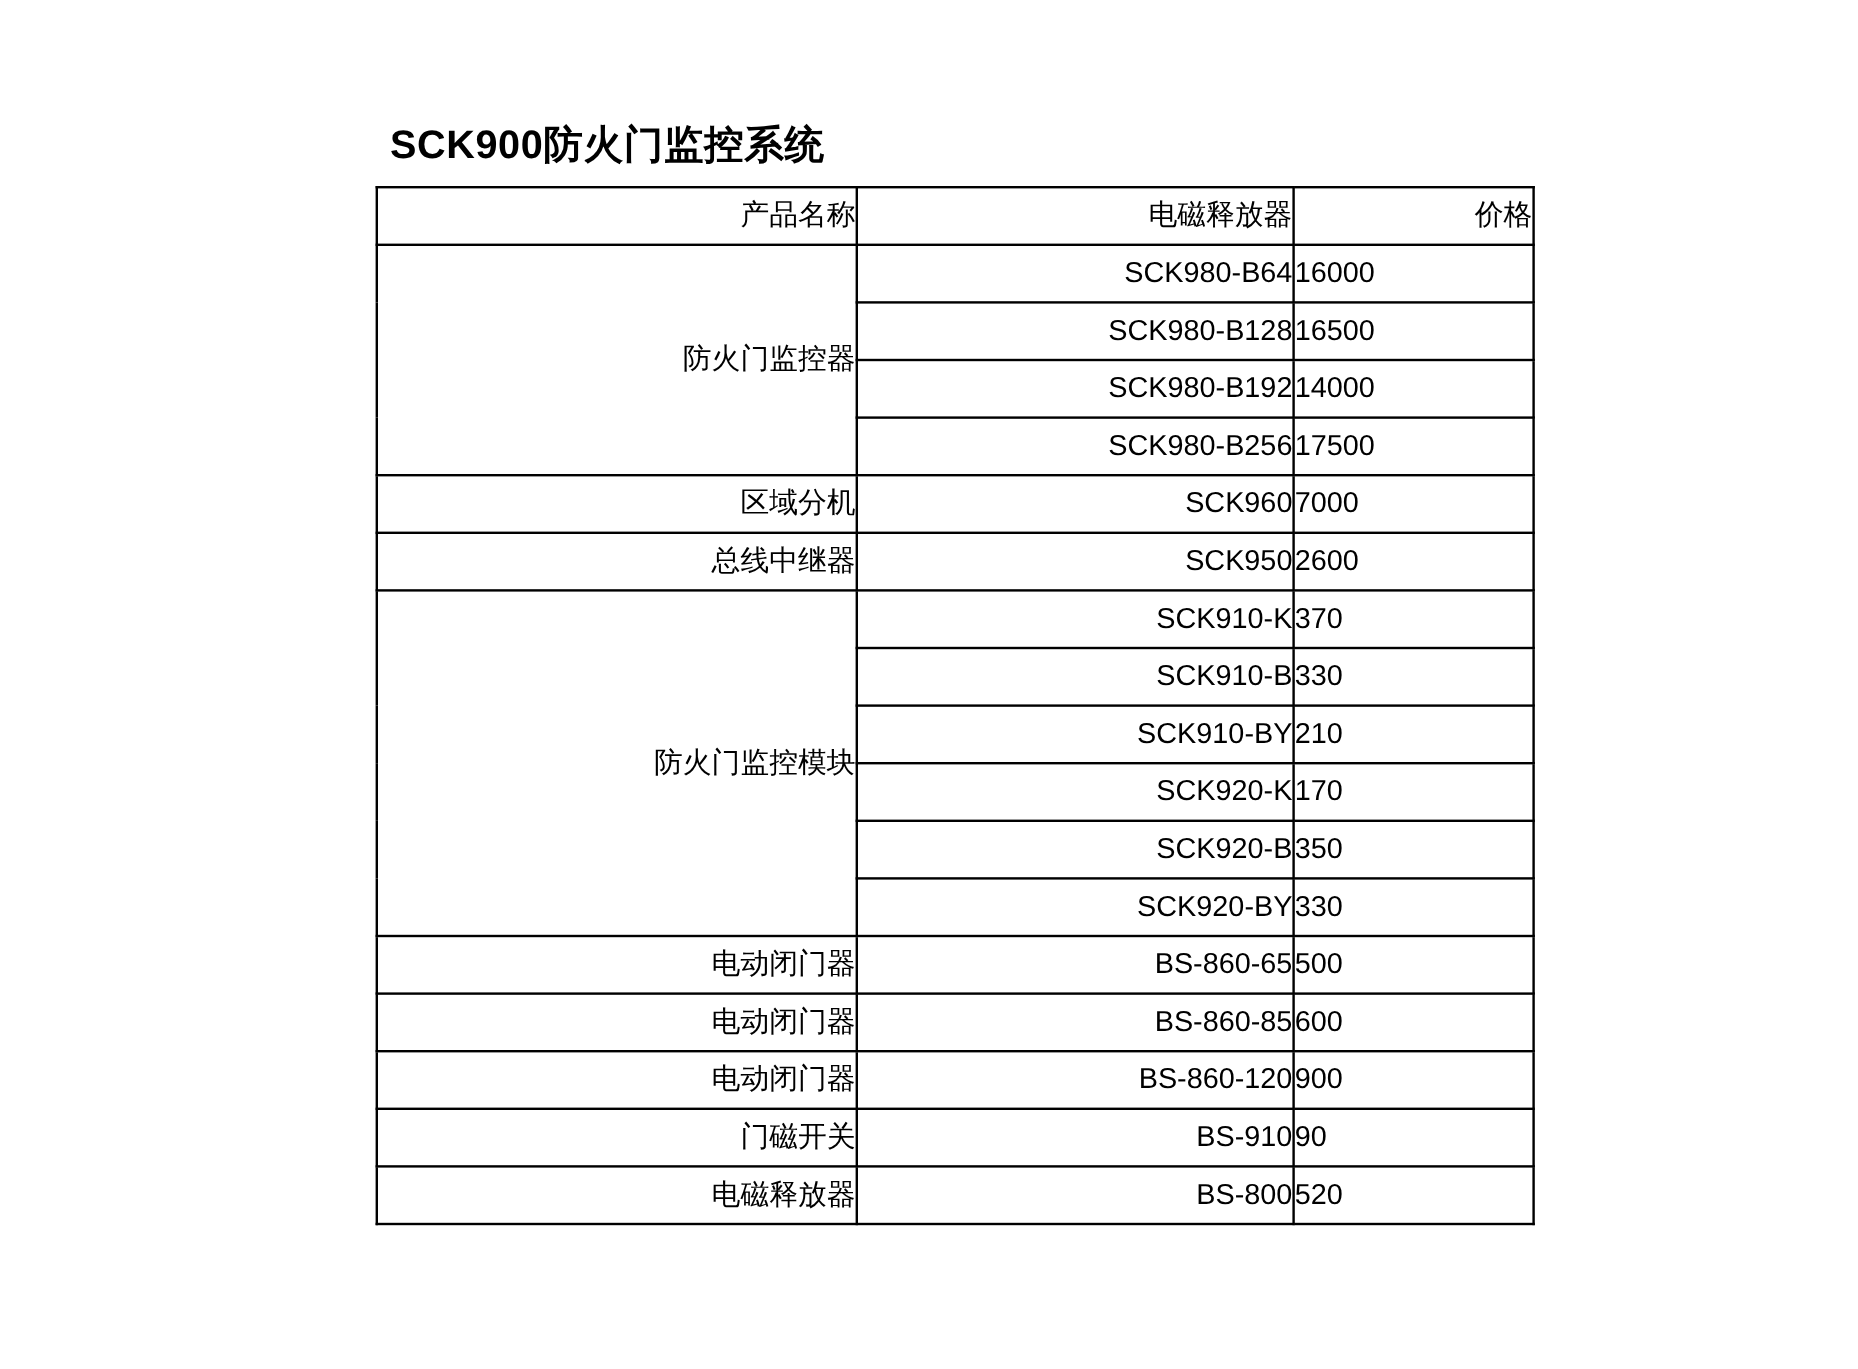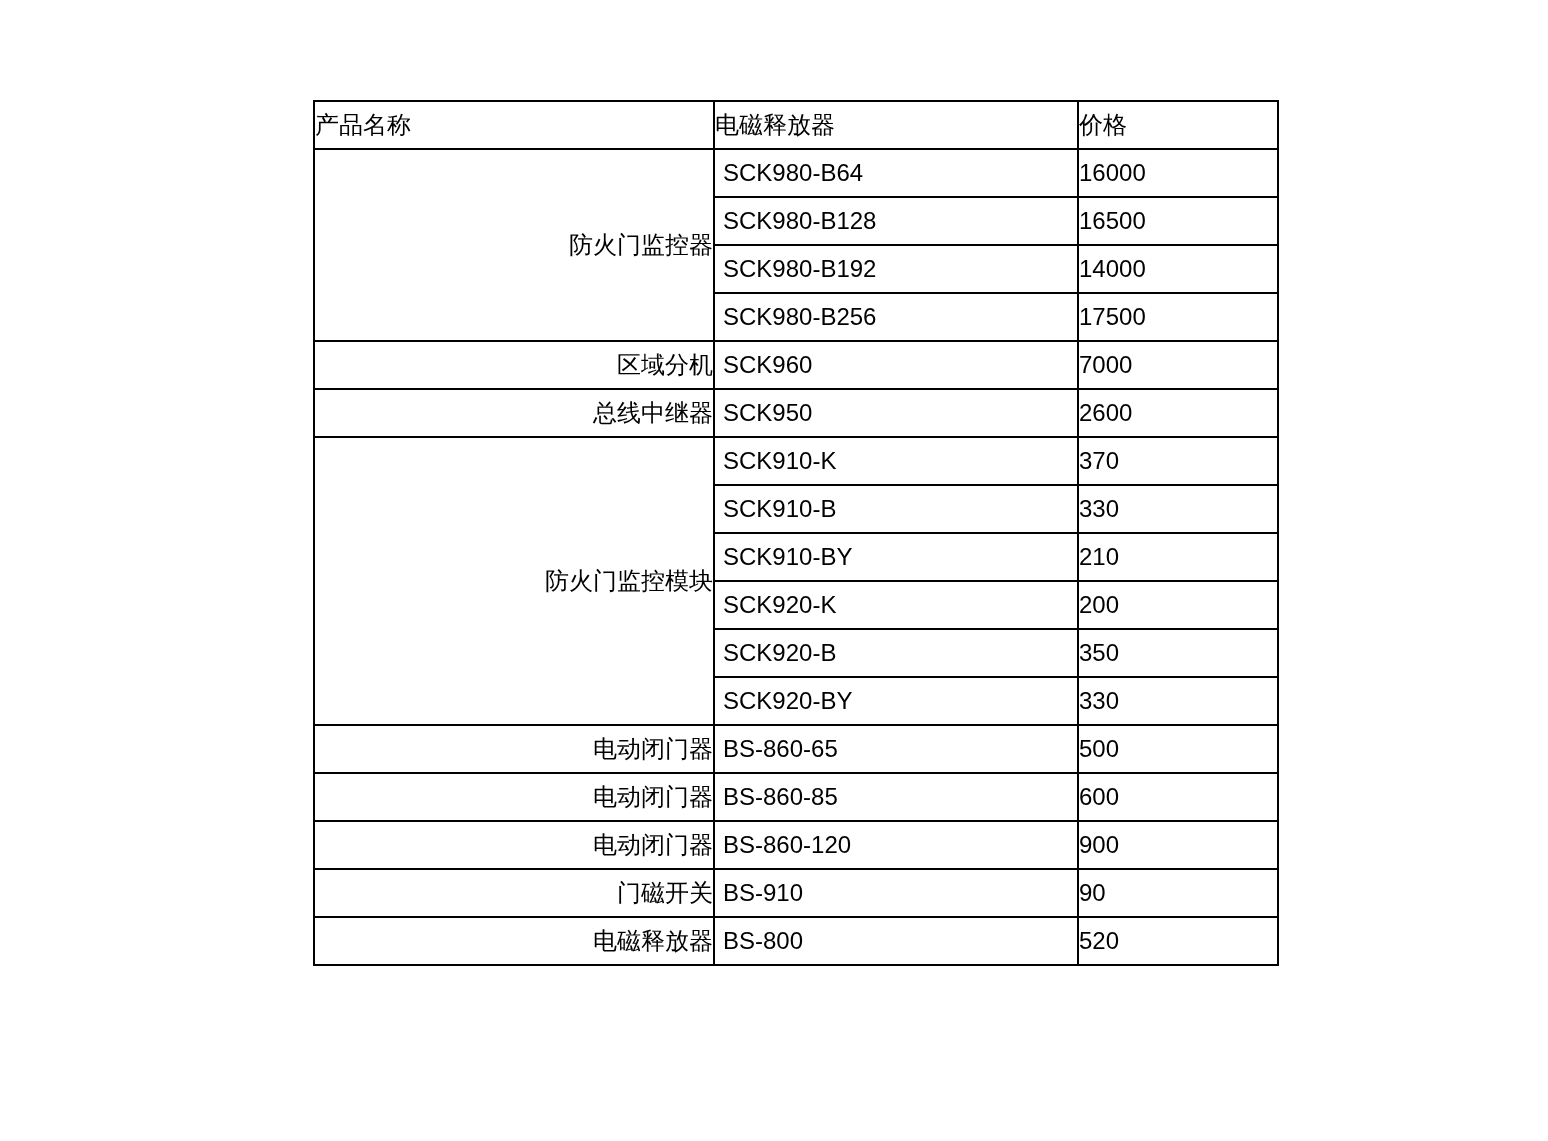--- a/index.html
+++ b/index.html
@@ -44,37 +44,38 @@
     vertical-align: middle;
     padding: 0;
     height: 46px;
     line-height: 1.15;
     overflow: hidden;
     white-space: nowrap;
   }
   .price-table thead tr { height: 48px; }
   .price-table tbody tr { height: 48px; }
   .price-table th {
-    text-align: left;
+    text-align: right;
   }
   .price-table td.col-name {
     text-align: right;
     padding-left: 7px;
   }
   .price-table td.col-model {
-    text-align: left;
+    text-align: right;
     padding-left: 8px;
   }
   .price-table td.col-price {
   }
 </style>
 </head>
 <body>
 
 <div class="sheet">
+  <div class="doc-title">SCK900防火门监控系统</div>
 
   <table class="price-table">
     <colgroup>
       <col class="c-name">
       <col class="c-model">
       <col class="c-price">
     </colgroup>
     <thead>
       <tr>
         <th>产品名称</th>
@@ -118,21 +119,21 @@
         <tr>
           <td class="col-model">SCK910-B</td>
           <td class="col-price">330</td>
         </tr>
         <tr>
           <td class="col-model">SCK910-BY</td>
           <td class="col-price">210</td>
         </tr>
         <tr>
           <td class="col-model">SCK920-K</td>
-          <td class="col-price">200</td>
+          <td class="col-price">170</td>
         </tr>
         <tr>
           <td class="col-model">SCK920-B</td>
           <td class="col-price">350</td>
         </tr>
         <tr>
           <td class="col-model">SCK920-BY</td>
           <td class="col-price">330</td>
         </tr>
         <tr>

